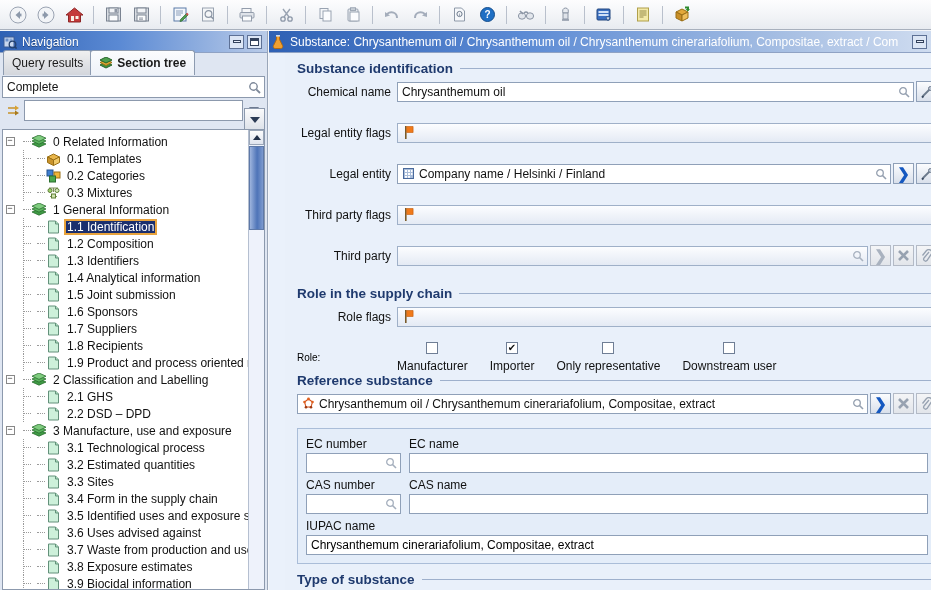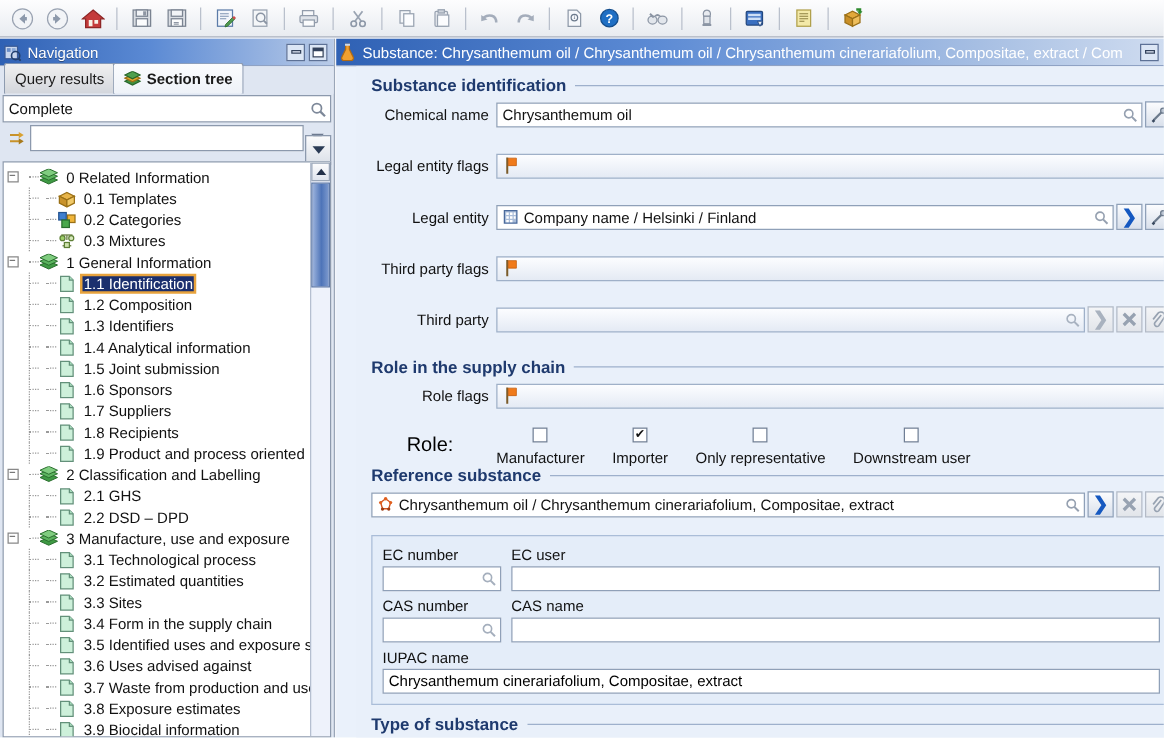--- a/index.html
+++ b/index.html
@@ -124,21 +124,21 @@
   .btn-sq {
     width:21px; height:21px; margin-left:2px; flex:none;
     background: linear-gradient(to bottom,#fbfcfe,#d9e0eb); border:1px solid #8fa0b8;
     display:flex; align-items:center; justify-content:center;
   }
   .btn-sq.dis { background: linear-gradient(to bottom,#f4f5f7,#e2e5ea); border-color:#b3bac6; }
   .chev { color:#1558c0; font-size:15px; font-weight:bold; line-height:1; }
   .chev.dis { color:#a9b2bf; }
 
   .cb-row { display:flex; align-items:center; height:20px; margin:4px 0 6px 0; }
-  .cb-row .role-lbl { width:100px; text-align:center; padding-right:6px; font-size:16px; flex:none; }
+  .cb-row .role-lbl { width:100px; text-align:left; padding-right:6px; font-size:10px; flex:none; }
   .cb { display:flex; align-items:center; gap:5px; margin-right:22px; font-size:12px; color:#111; white-space:nowrap;flex-direction:column; }
   .box { width:12px; height:12px; background:#fff; border:1px solid #6f7e95; display:flex; align-items:center; justify-content:center; flex:none; }
   .box.on::after { content:'\2714'; font-size:10px; color:#111; line-height:10px; }
 
   .refsub-box {
     border:1px solid #aabdd8; background:#e4edf9; padding:8px 8px 8px 8px; margin-top:2px;
   }
   .sub-lbl { font-size:12px; color:#111; margin-bottom:2px; }
   .pair { display:flex; align-items:flex-start; gap:8px; }
   .col-a { width:95px; flex:none; }
@@ -946,21 +946,21 @@
               </svg>
           </span>
         </div>
 
         <div class="refsub-box">
           <div class="pair">
             <div class="col-a">
                 <div class="sub-lbl">EC number</div>
               </div>
             <div class="col-b">
-                <div class="sub-lbl">EC user</div>
+                <div class="sub-lbl">EC name</div>
               </div>
           </div>
           <div class="pair" style="margin-bottom:5px;">
             <div class="col-a">
               <div class="small-fld">
                 <span class="valtext"></span>
                 <span class="mag-in">
                   <svg width="12" height="12" viewBox="0 0 12 12">
                       <circle cx="5" cy="5" r="3.3" fill="none" stroke="#a5afbd" stroke-width="1.3"></circle>
                       <path d="M7.5 7.5 L11 11" stroke="#a5afbd" stroke-width="1.6"></path>

